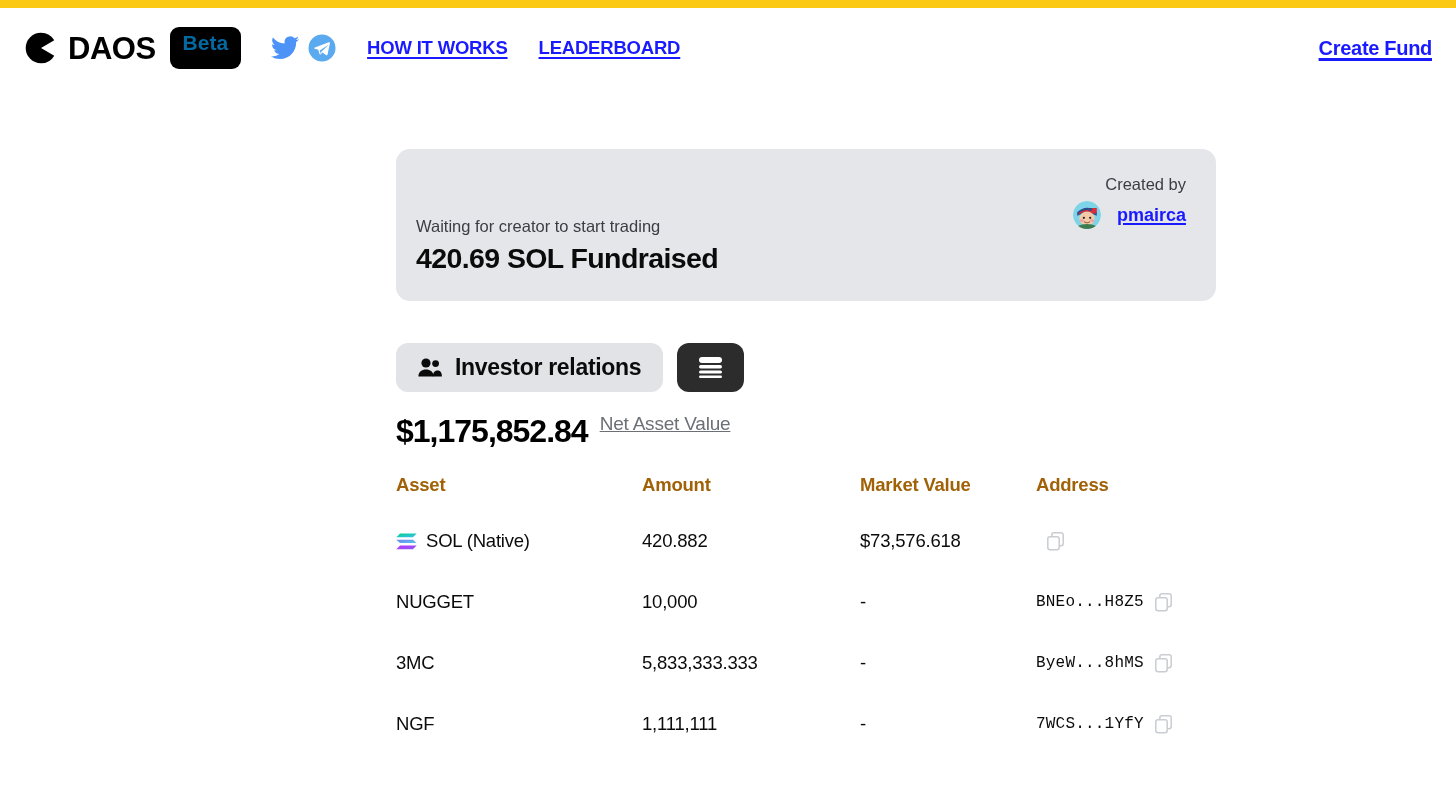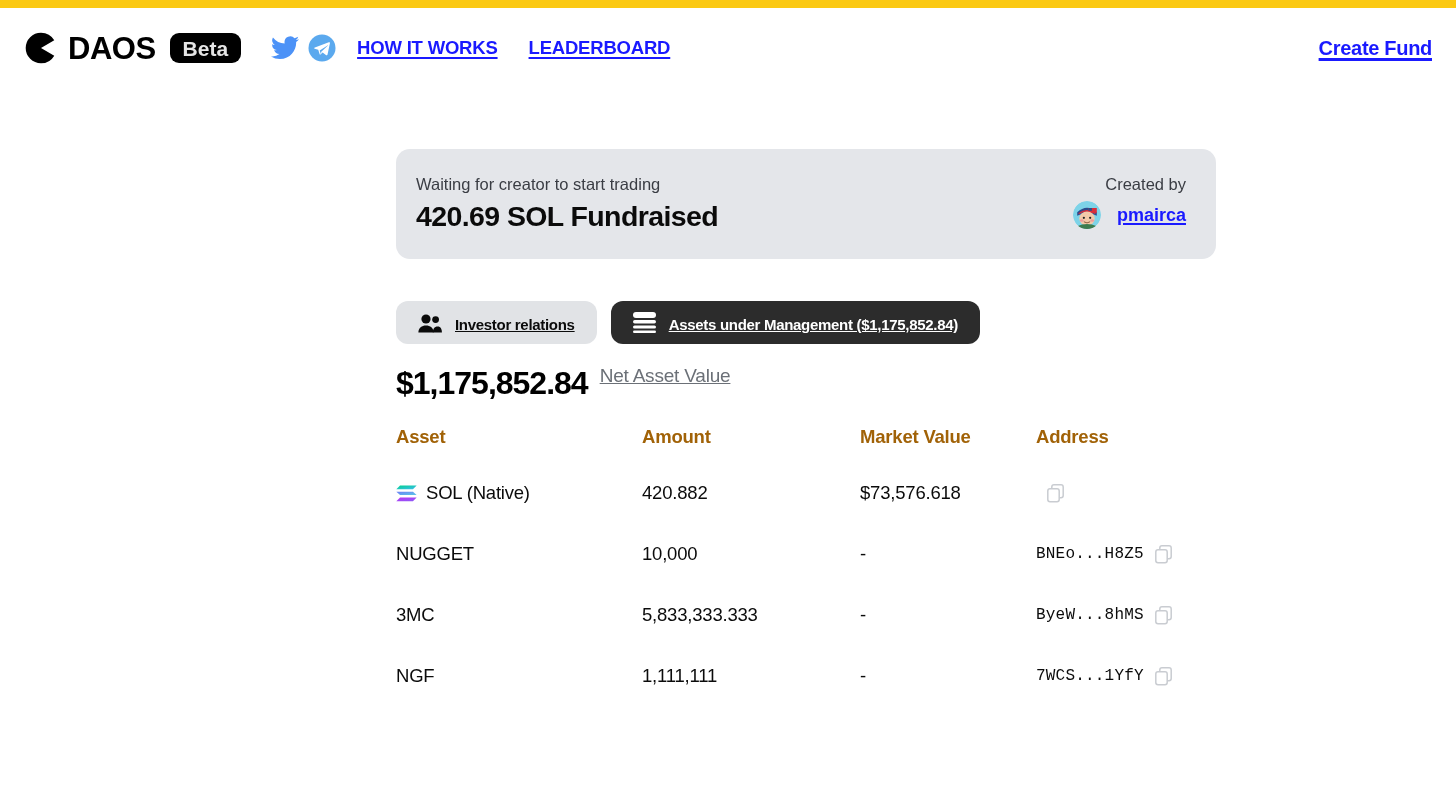--- a/index.html
+++ b/index.html
@@ -40,40 +40,40 @@
   }
   .brand-name {
     font-size: 31px;
     font-weight: 700;
     letter-spacing: -0.5px;
     color: #000;
     line-height: 1;
   }
   .beta-badge {
     background: #000;
-    color: #e5e5e5;
+    color: #0369a1;
     font-size: 21px;
     font-weight: 700;
     border-radius: 9px;
-    padding: 5px 13px 4px 13px;
+    padding: 5px 13px 16px 13px;
     line-height: 1;
     margin-left: 4px;
   }
   .socials {
     display: flex;
     align-items: center;
     gap: 9px;
     margin-left: 30px;
   }
   .social-icon { display: block; cursor: pointer; }
   .nav-links {
     display: flex;
     align-items: center;
     gap: 31px;
-    margin-left: 21px;
+    margin-left: 31px;
   }
   .nav-link {
     color: #1A1AFF;
     font-size: 18.5px;
     font-weight: 700;
     text-decoration: underline;
     text-underline-offset: 3px;
     text-decoration-thickness: 2px;
     letter-spacing: -0.2px;
     cursor: pointer;
@@ -101,21 +101,21 @@
 
   
   .status-card {
     background: #E4E6EA;
     border-radius: 14px;
     padding: 23px 30px 26px 20px;
     display: flex;
     align-items: flex-start;
     justify-content: space-between;
   }
-  .status-left { padding-top: 2px; }
+  .status-left { padding-top: 2px; margin-top: 42px; }
   .status-sub {
     font-size: 16.5px;
     color: #3A3D44;
     line-height: 1.3;
     margin-bottom: 5px;
   }
   .status-main {
     font-size: 28.5px;
     font-weight: 700;
     letter-spacing: -0.6px;
@@ -156,32 +156,31 @@
   }
 
   
   .tabs {
     display: flex;
     gap: 14px;
     margin-top: 42px;
   }
   .tab {
     display: flex;
-    align-items: flex-end;
+    align-items: center;
     gap: 13px;
     border-radius: 12px;
     padding: 11px 22px;
-    font-size: 15px;
+    font-size: 23px;
     font-weight: 600;
     letter-spacing: -0.3px;
     cursor: pointer;
     white-space: nowrap;
     border: none;
     font-family: inherit;
-    text-decoration: underline;
   }
   .tab-inactive { background: #E1E3E6; color: #0b0b0b; }
   .tab-active   { background: #2C2C2C; color: #ffffff; }
 
   
   .nav-value-row {
     display: flex;
     align-items: flex-start;
     gap: 12px;
     margin-top: 21px;
@@ -319,21 +318,20 @@
       </svg>
       <span>Investor relations</span>
     </button>
     <button class="tab tab-active">
       <svg width="23" height="21" viewBox="0 0 23 21">
         <rect x="0" y="0" width="23" height="6" rx="3" fill="#fff"></rect>
         <rect x="0" y="8" width="23" height="3.4" rx="1.7" fill="#fff"></rect>
         <rect x="0" y="13.4" width="23" height="3.2" rx="1.6" fill="#fff"></rect>
         <rect x="0" y="18.4" width="23" height="2.6" rx="1.3" fill="#fff"></rect>
       </svg>
-      <span>Assets under Management ($1,175,852.84)</span>
     </button>
   </div>
 
   <div class="nav-value-row">
     <span class="nav-value">$1,175,852.84</span>
     <span class="nav-caption">Net Asset Value</span>
   </div>
 
   <table class="assets">
     <colgroup>

